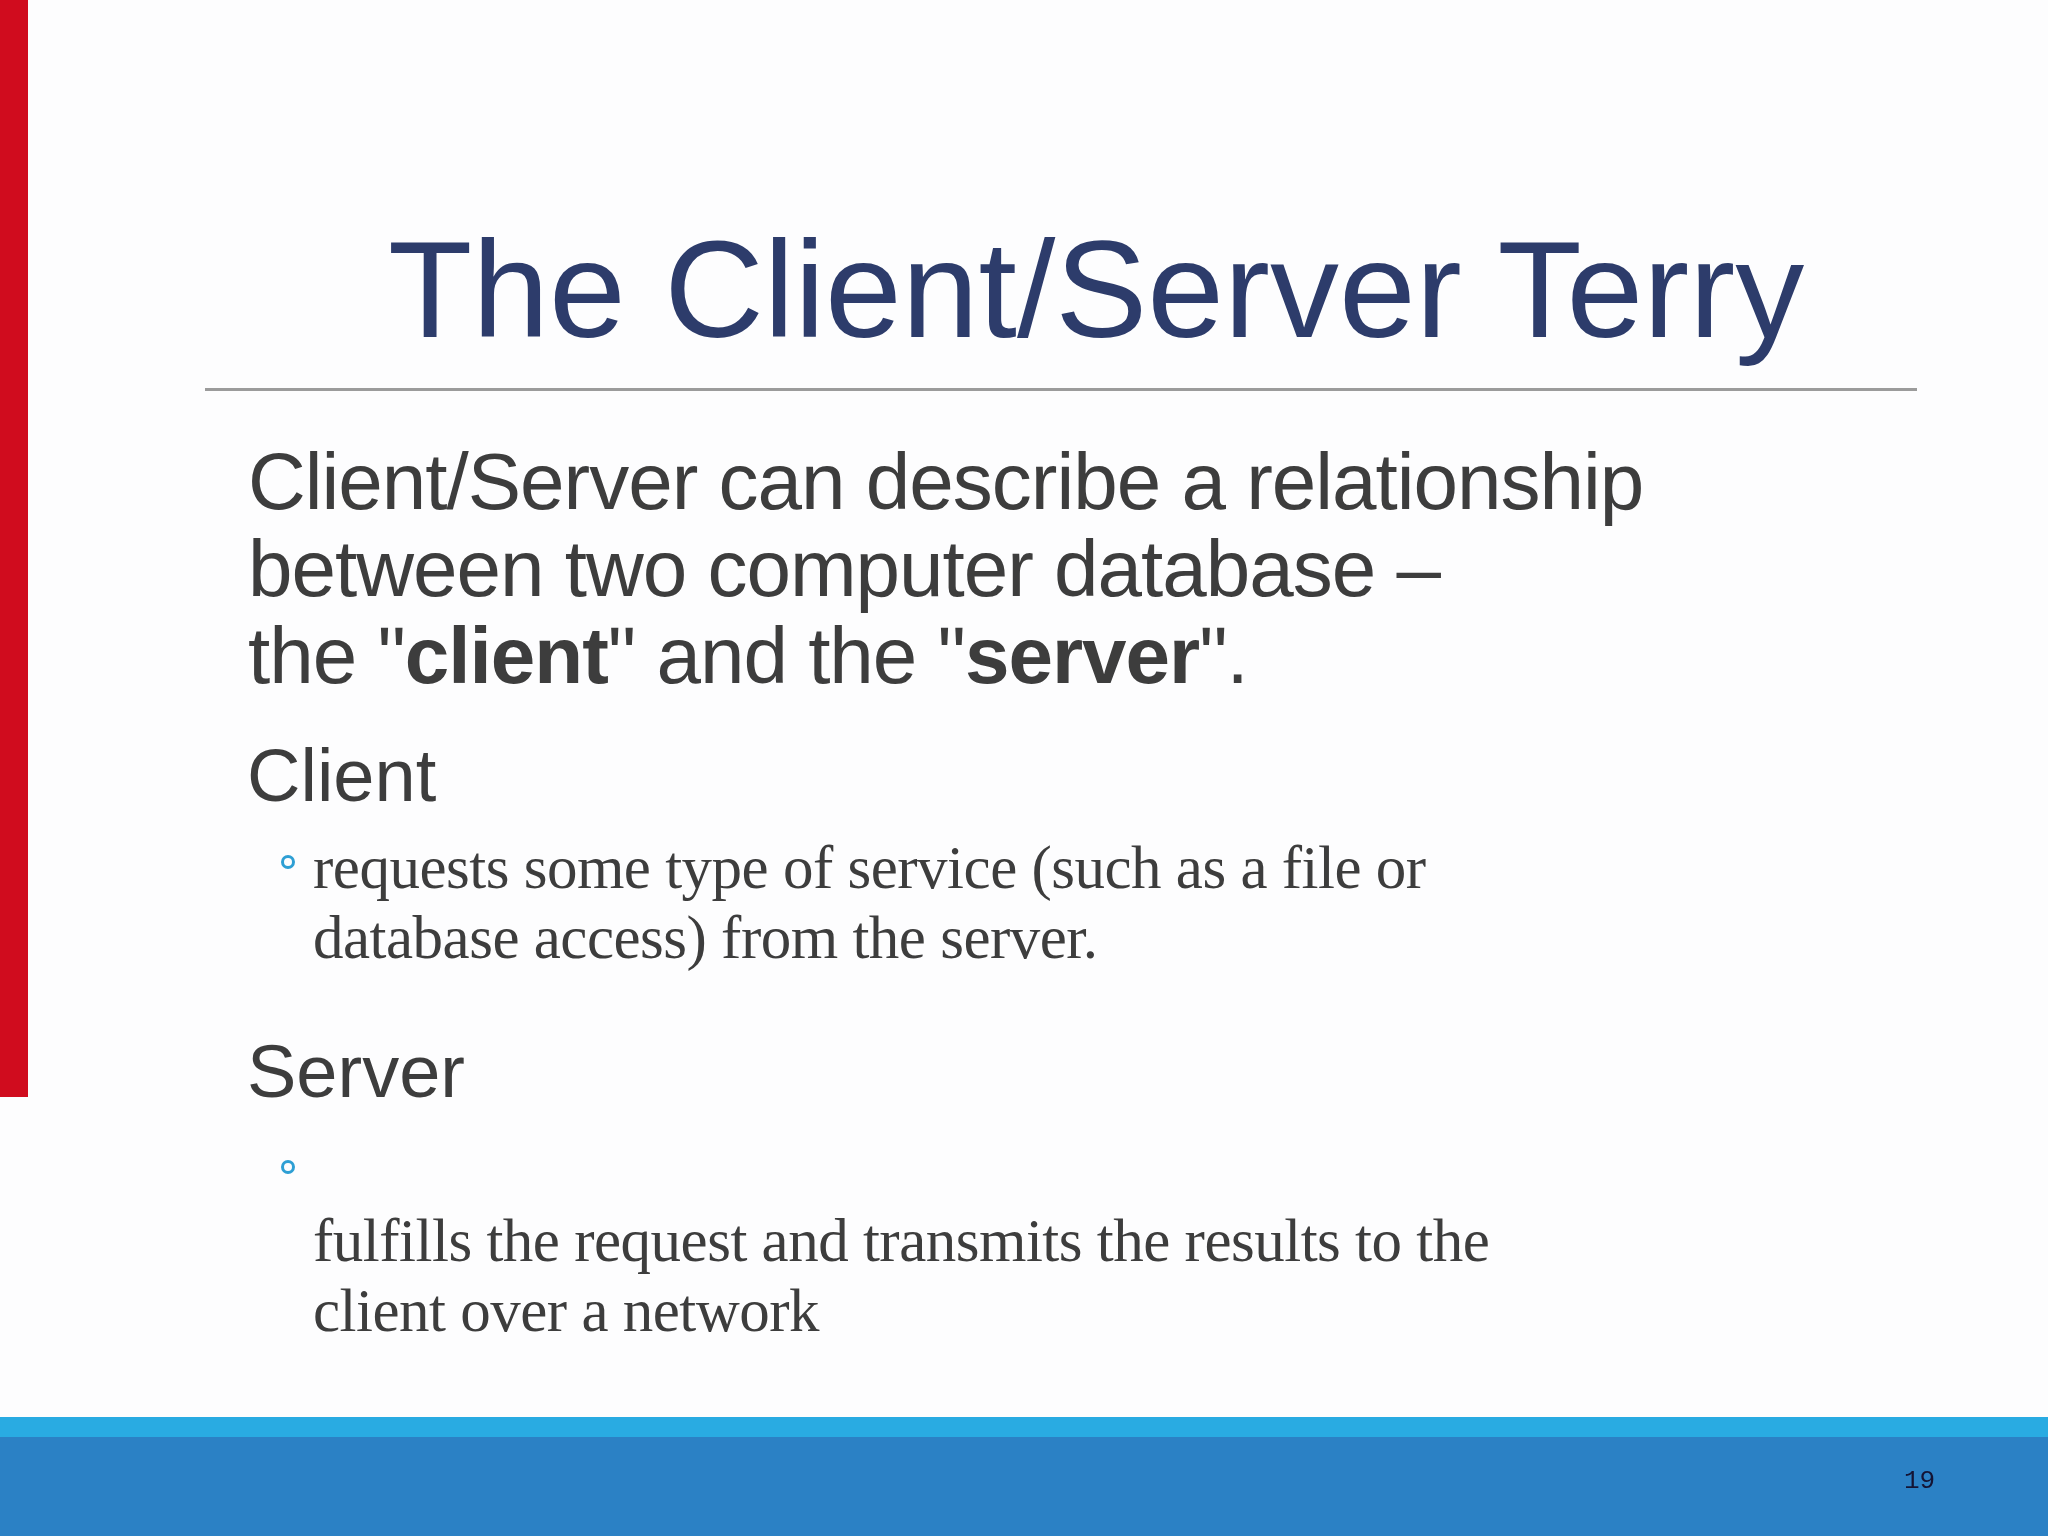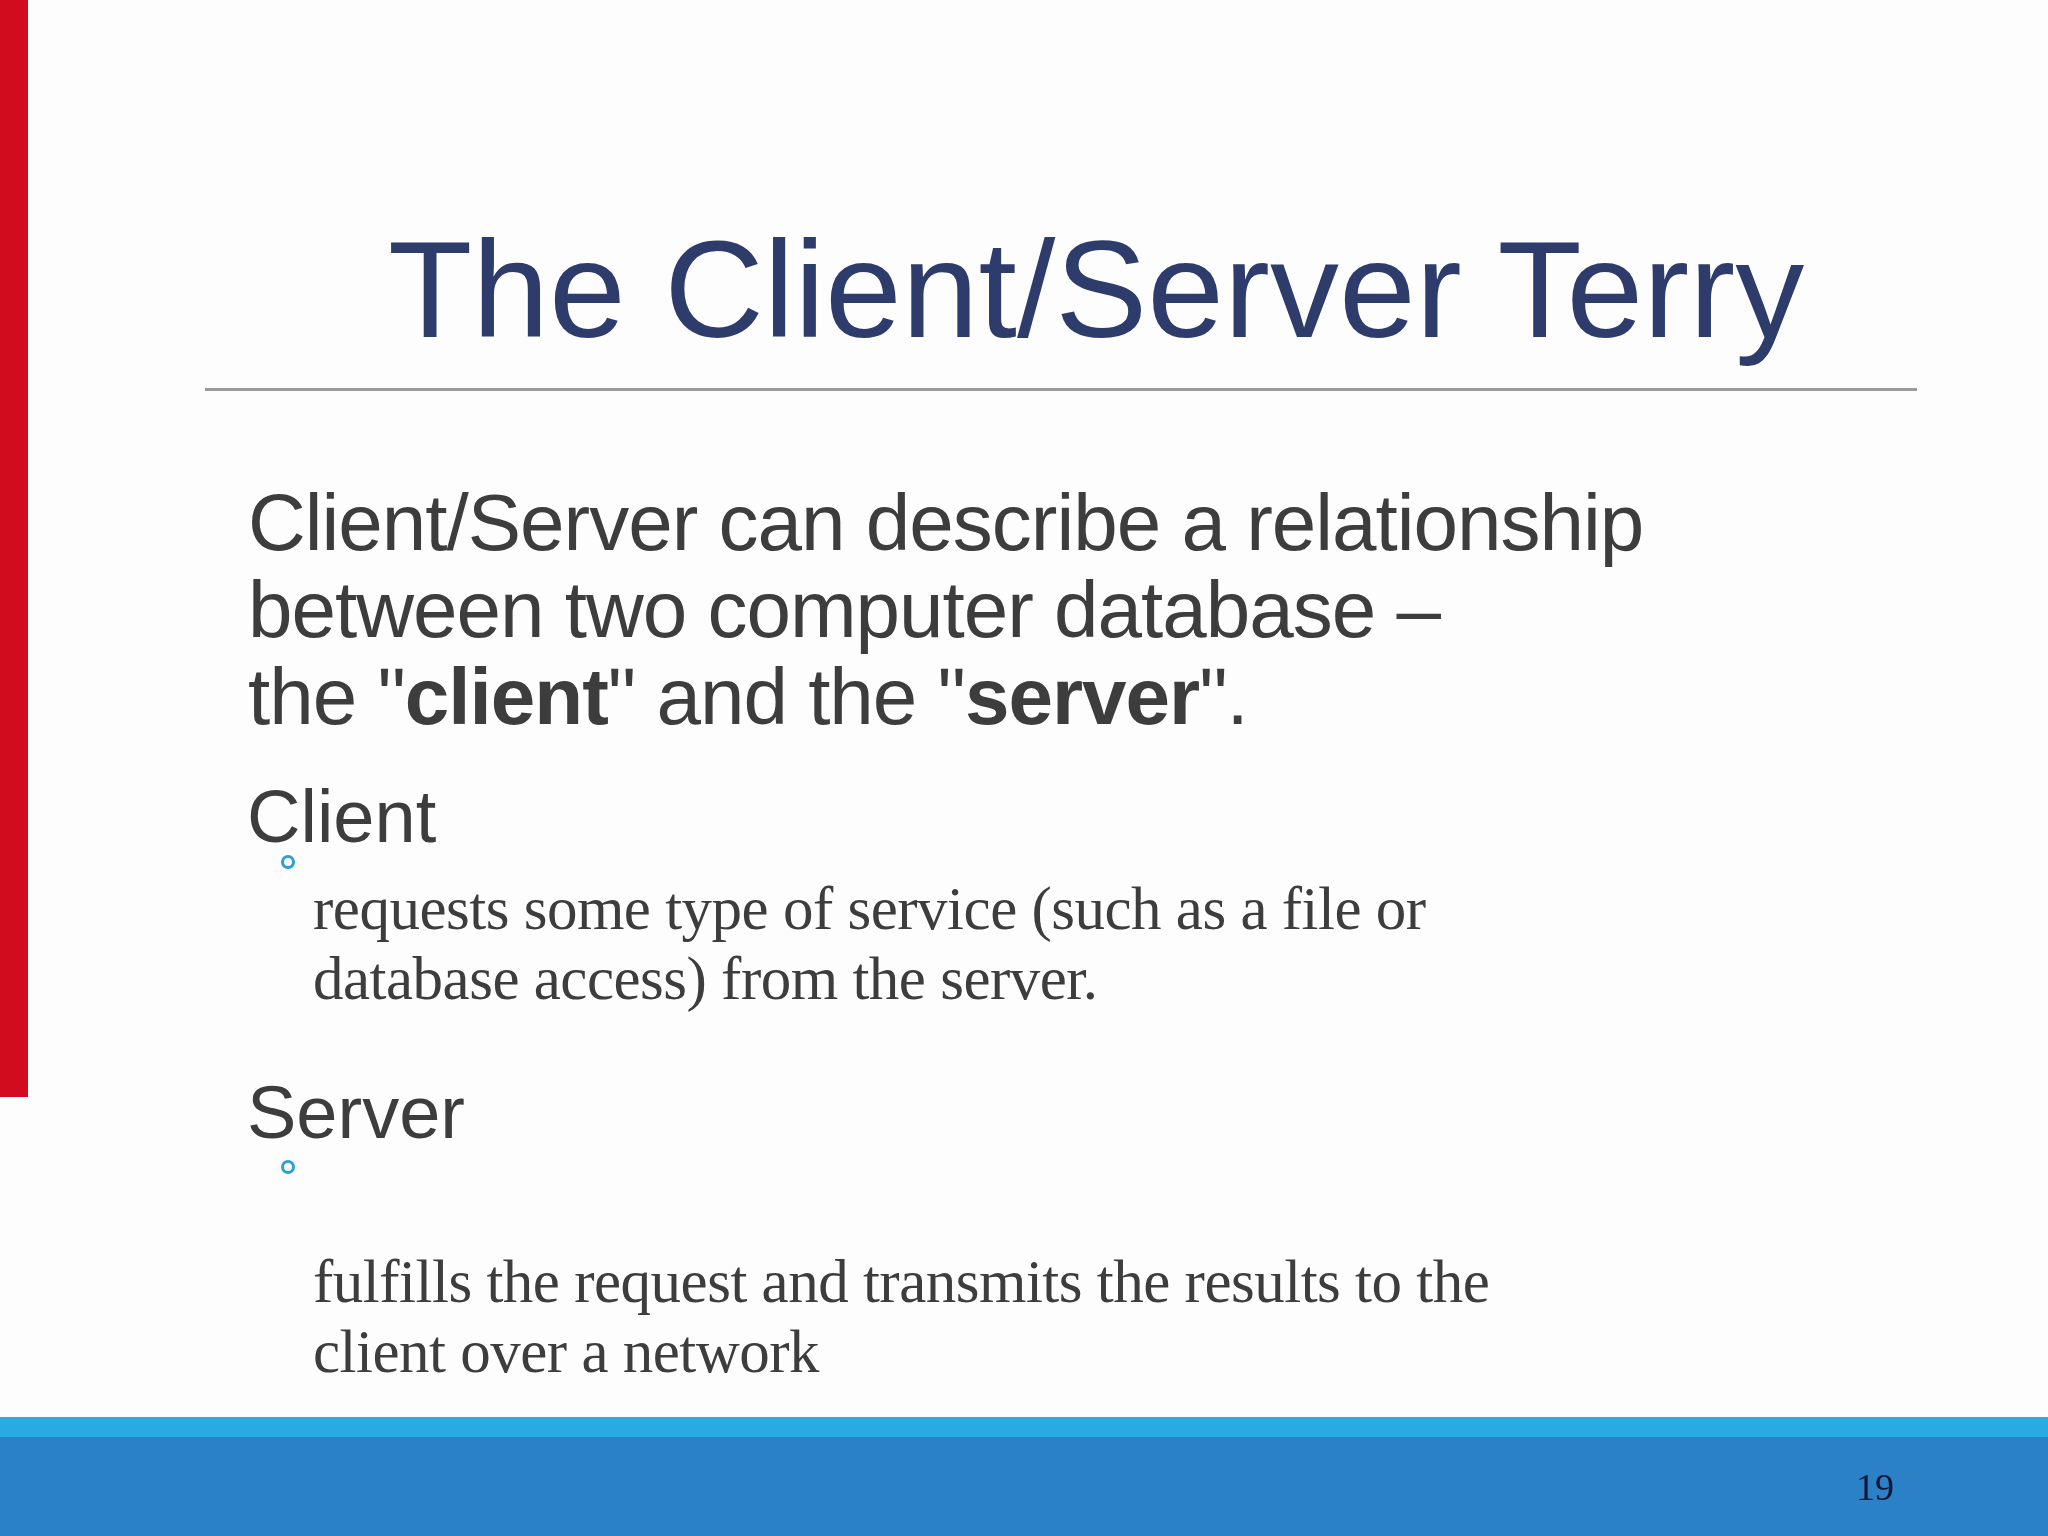--- a/index.html
+++ b/index.html
@@ -23,21 +23,21 @@
     color: var(--title-navy, #2d3c6b);
     white-space: nowrap;
   }
 
   .title-divider {
     position: absolute; left: 205px; top: 388px;
     width: 1712px; height: 3px;
     background: var(--divider-gray, #9b9b9b);
   }
 
-  .body-text { color: var(--body-gray, #3d3d3d); margin-top: 41px; }
+  .body-text { color: var(--body-gray, #3d3d3d); }
 
   .intro-para {
     position: absolute; left: 248px; top: 438px;
     font-size: 80px; line-height: 87px; letter-spacing: -1px;
     white-space: nowrap;
   }
   .intro-para b { font-weight: bold; }
 
   .section-heading {
     position: absolute; left: 247px;
@@ -76,23 +76,23 @@
     width: 100%; height: 99px;
     background: var(--footer-blue, #2b81c5);
   }
   .copyright-text {
     position: absolute; left: 26px; top: 1462px;
     font-size: 30px; line-height: 1; letter-spacing: -1px;
     color: var(--footer-text, #f5f8fa);
     white-space: nowrap;
   }
   .page-number {
-    position: absolute; left: 1856px; top: 1468px;
-    font-family: Liberation Serif, serif;
-    font-size: 38px; line-height: 1;
+    position: absolute; left: 1904px; top: 1468px;
+    font-family: Liberation Mono, monospace;
+    font-size: 26px; line-height: 1;
     color: var(--pagenum-navy, #141434);
   }
 </style>
 </head>
 <body>
 
 <div class="slide">
 
   <div class="red-bar"></div>
 

